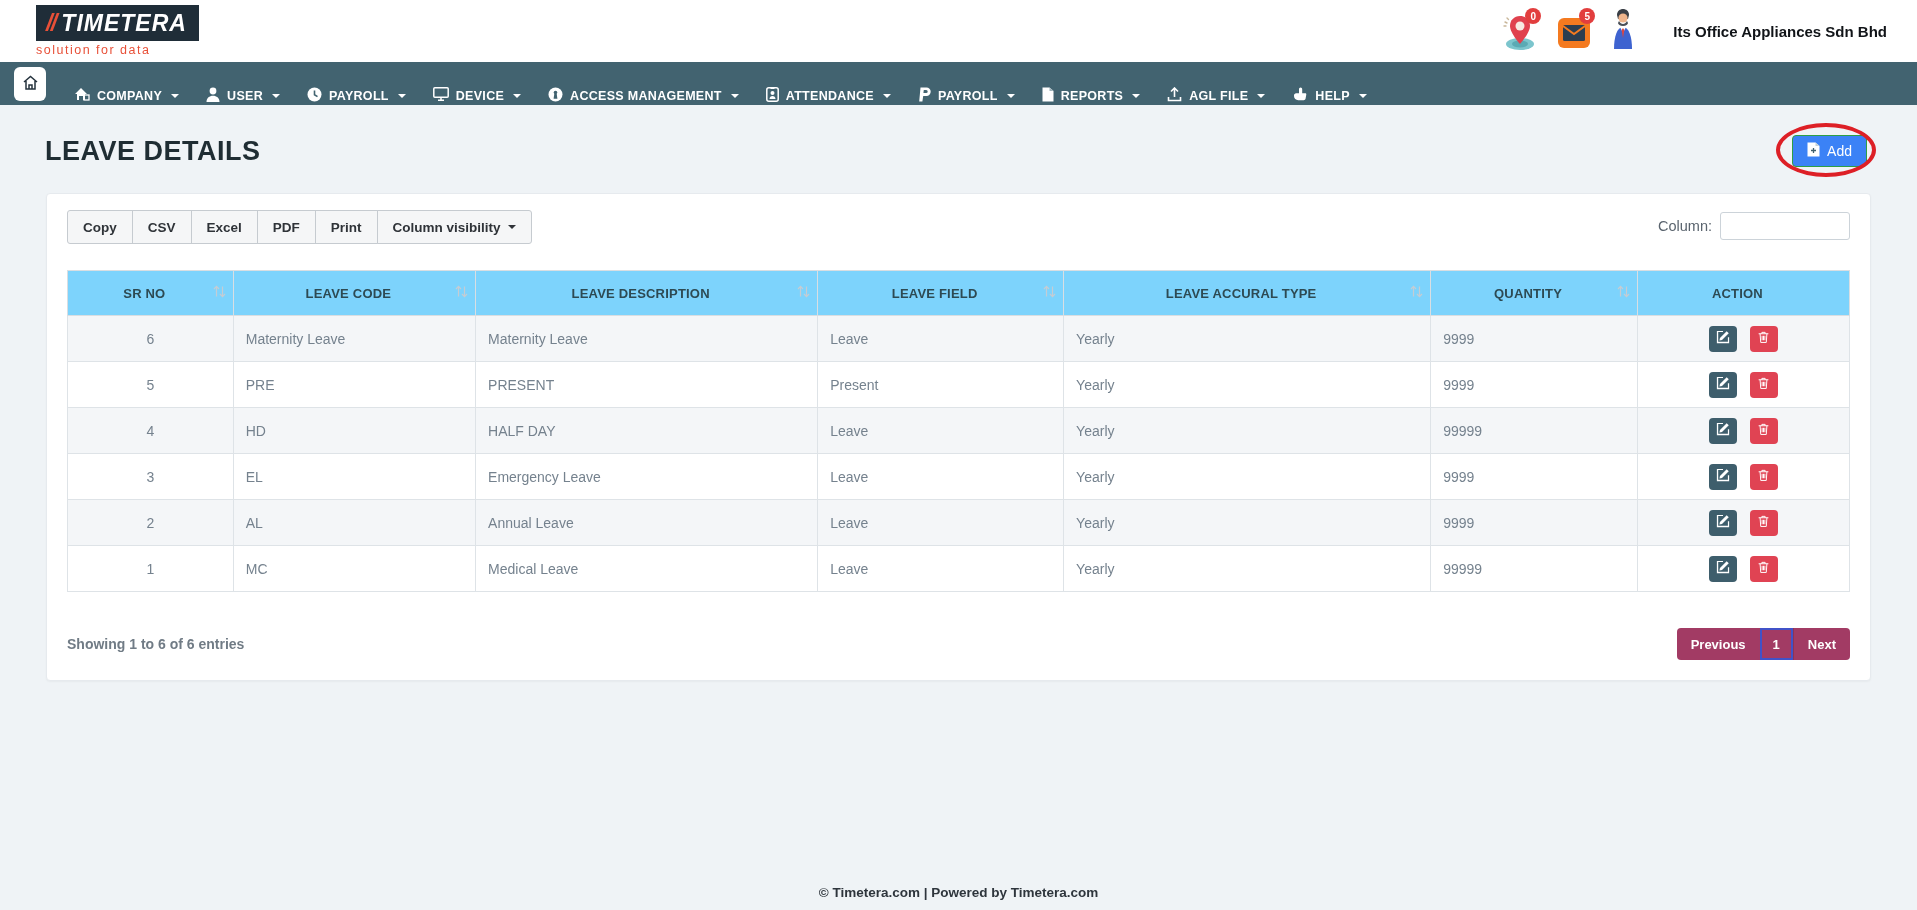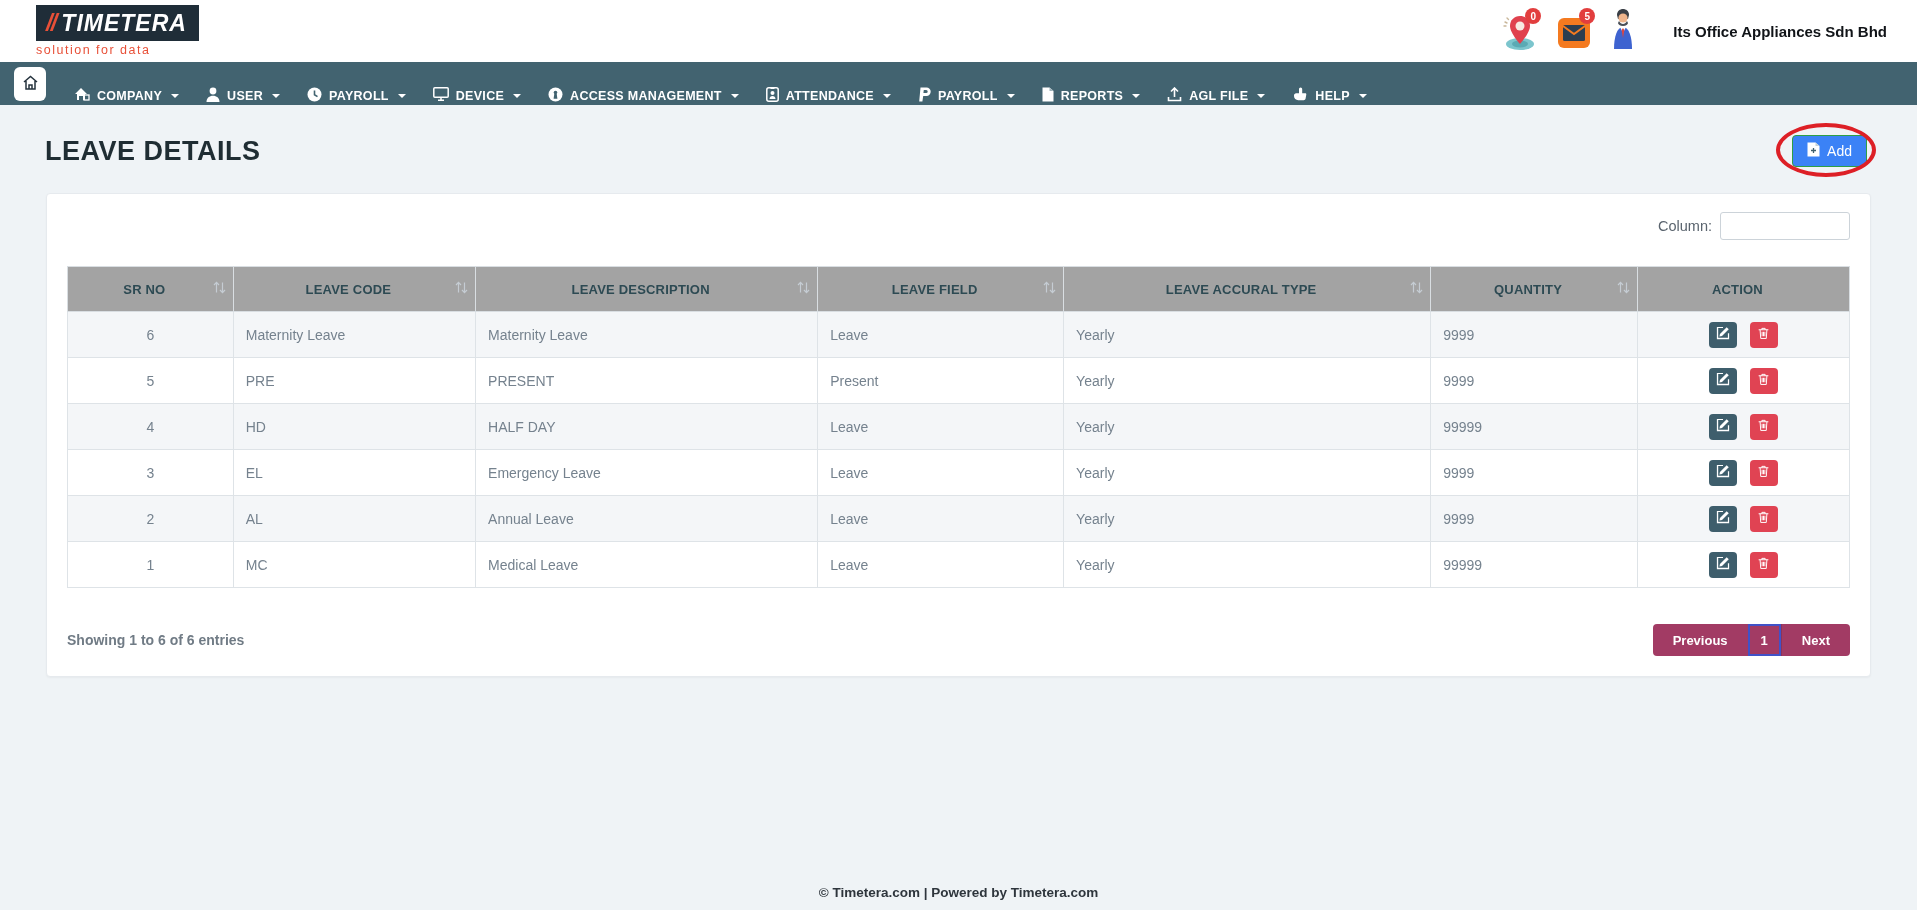--- a/index.html
+++ b/index.html
@@ -48,39 +48,39 @@
       padding:0 15px; height:34px; cursor:pointer; margin-left:-1px; display:flex; align-items:center; gap:7px; font-family:inherit; }
   .dt-btn:first-child { border-radius:3px 0 0 3px; margin-left:0; }
   .dt-btn:last-child { border-radius:0 3px 3px 0; }
   .dt-caret { width:0; height:0; border-left:4px solid transparent; border-right:4px solid transparent; border-top:4px solid #2f3338; }
   .search-wrap { margin-left:auto; display:flex; align-items:center; gap:8px; margin-top:2px; }
   .search-label { font-size:14.5px; color:#5a646e; }
   .search-input { width:130px; height:28px; border:1px solid #ccd3d9; border-radius:3px; padding:0 8px; font-size:13px; font-family:inherit; }
 
   
   table.leave-table { width:100%; border-collapse:collapse; margin-top:26px; }
-  .leave-table th { background:#a3a3a3; color:#2d4a53; font-size:13px; font-weight:bold; text-transform:uppercase;
+  .leave-table th { background:#7dd3fc; color:#2d4a53; font-size:13px; font-weight:bold; text-transform:uppercase;
       height:45px; border:1px solid #d9dee2; text-align:center; position:relative; padding:0 22px 0 10px; letter-spacing:.2px; }
   .leave-table td { height:46px; border:1px solid #dee3e7; color:#75828e; font-size:14px; padding:0 12px; background:#ffffff; }
   .leave-table tbody tr:nth-child(odd) td { background:#f4f6f8; }
   .c-center { text-align:center; }
   .sort-icons { position:absolute; right:7px; top:50%; transform:translateY(-50%); }
   .c-action { text-align:center; }
   .action-cell-inner { display:flex; align-items:center; justify-content:center; gap:13px; }
   .btn-edit { width:28px; height:26px; background:#3e5e6c; border:none; border-radius:4px; cursor:pointer;
       display:inline-flex; align-items:center; justify-content:center; }
   .btn-delete { width:28px; height:26px; background:#e04353; border:none; border-radius:4px; cursor:pointer;
       display:inline-flex; align-items:center; justify-content:center; }
 
   
   .card-footer { display:flex; align-items:center; margin-top:36px; }
   .info-text { font-size:14px; font-weight:bold; color:#707b85; }
   .pagination { margin-left:auto; display:flex; }
   .page-btn { background:#a23b64; color:#ffffff; border:none; font-size:13px; font-weight:bold; height:32px;
-      padding:0 20px; cursor:pointer; font-family:inherit; border-left:1px solid #8e3357; }
+      padding:0 14px; cursor:pointer; font-family:inherit; border-left:1px solid #8e3357; }
   .page-btn.prev { border-radius:4px 0 0 4px; border-left:none; }
   .page-btn.next { border-radius:0 4px 4px 0; }
   .page-btn.current { border:2px solid #4152c8; padding:0 11px; position:relative; z-index:2; }
 
   
   .page-footer { position:absolute; left:0; right:0; bottom:10px; text-align:center; font-size:13.5px;
       font-weight:bold; color:#2e353c; }
 </style>
 </head>
 <body>
@@ -255,20 +255,31 @@
         </svg>
       </span>
       <span>Add</span>
     </button>
     <div class="add-annotation"></div>
   </div>
 </div>
 
 <div class="card">
   <div class="card-toolbar">
+    <div class="btn-group">
+      <button class="dt-btn">Copy</button>
+      <button class="dt-btn">CSV</button>
+      <button class="dt-btn">Excel</button>
+      <button class="dt-btn">PDF</button>
+      <button class="dt-btn">Print</button>
+      <button class="dt-btn">
+        <span>Column visibility</span>
+        <span class="dt-caret"></span>
+      </button>
+    </div>
     <div class="search-wrap">
       <span class="search-label">Column:</span>
       <input class="search-input" type="text" value="" style="">
     </div>
   </div>
 
   <table class="leave-table">
     <colgroup>
       <col style="width:9.3%">
         <col style="width:13.6%">

